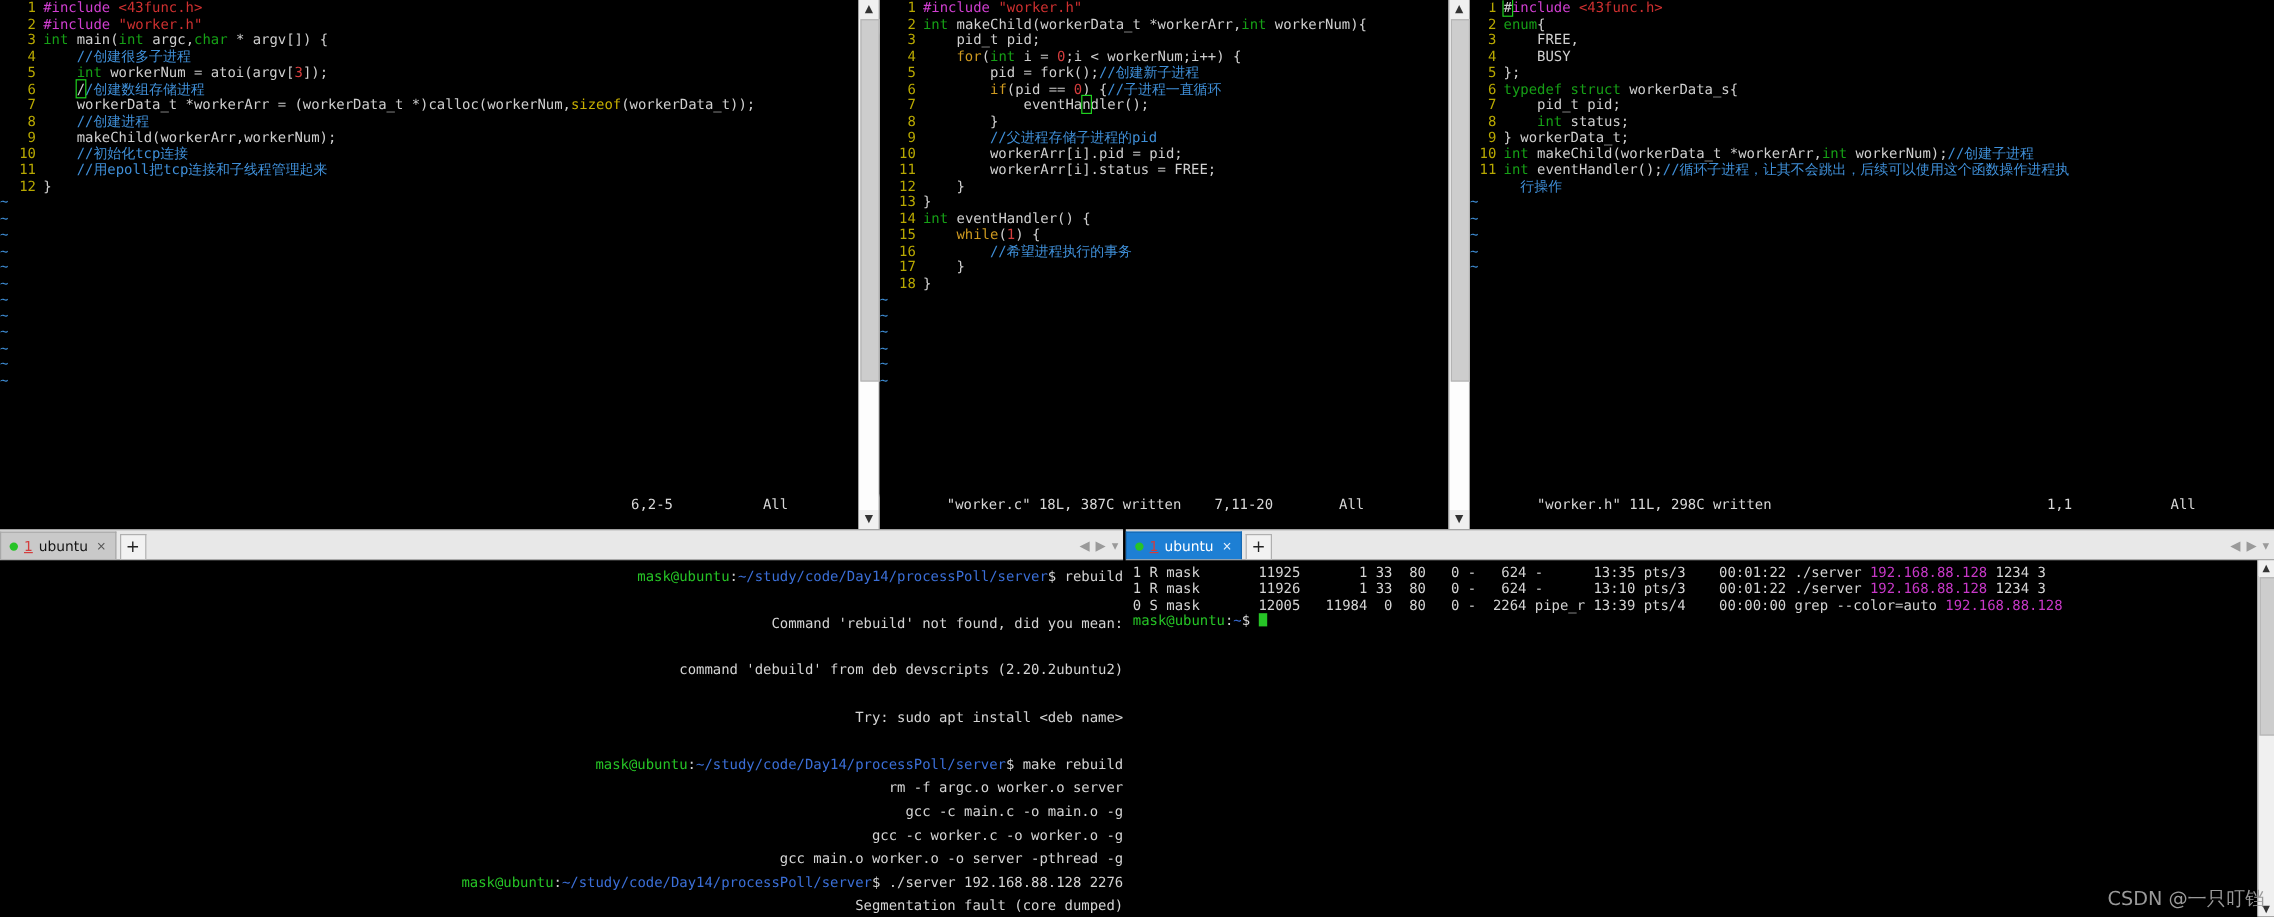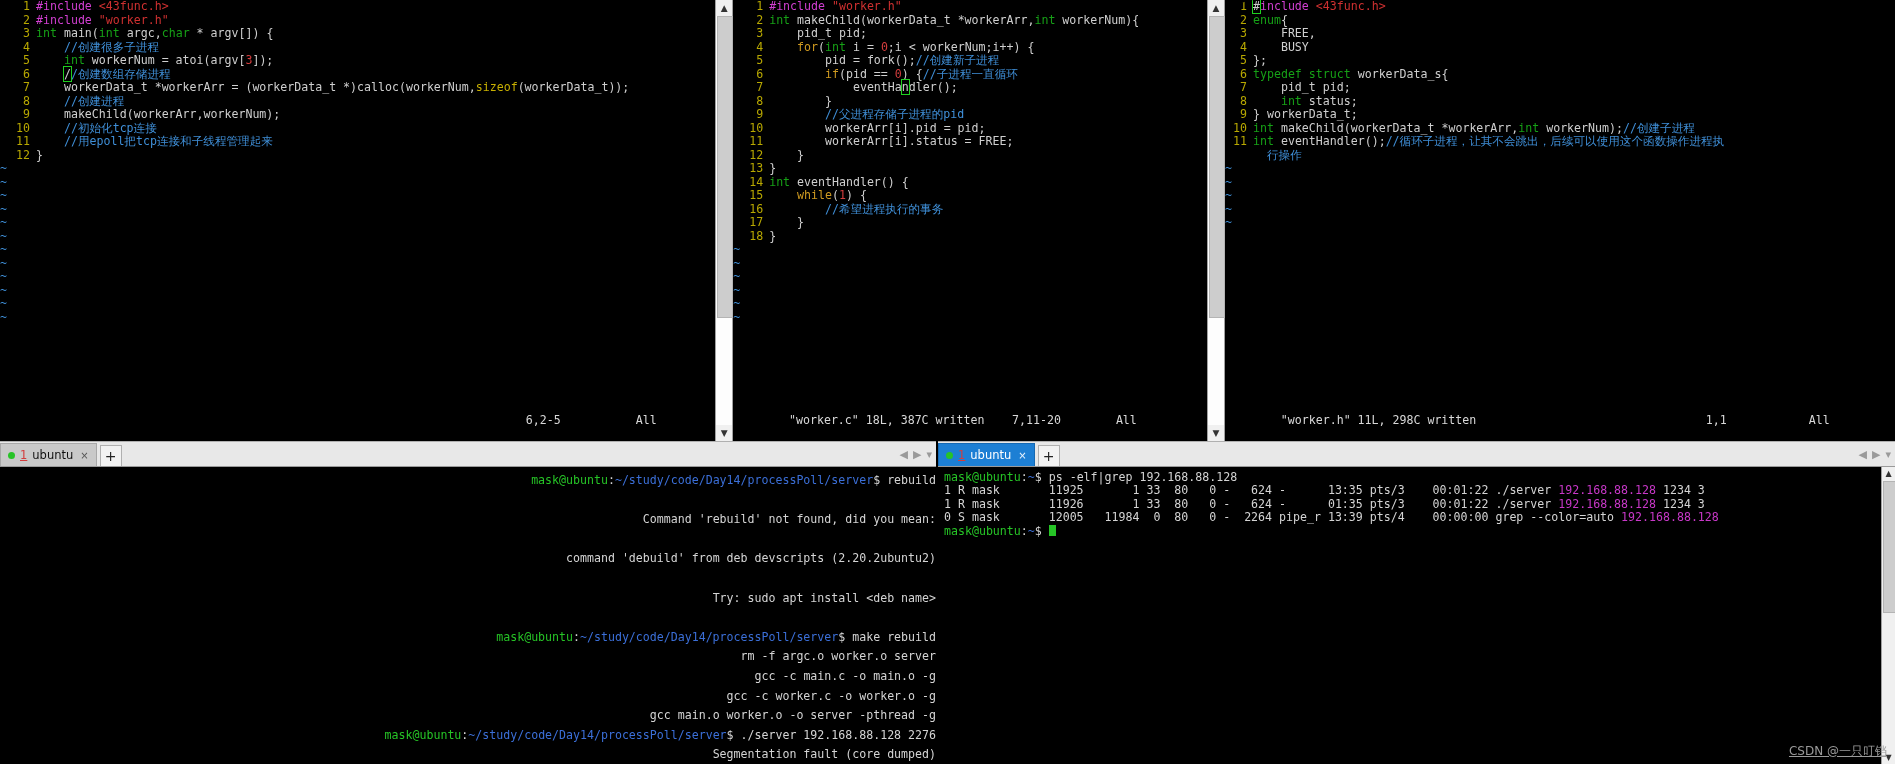--- a/index.html
+++ b/index.html
@@ -62,21 +62,21 @@
   .magenta{color:#c838c8;}
   .blue2{color:#3b6fd8;}
   .curg{display:inline-block;width:7px;height:11px;background:#26c426;vertical-align:-1px;}
 
   .tscroll{width:13px;background:#f0f0f0;border-left:1px solid #a0a0a0;position:relative;flex:0 0 13px;}
   .tscroll .a{position:absolute;left:0;width:13px;height:13px;font-size:8px;line-height:13px;text-align:center;color:#333;font-family:"DejaVu Sans",sans-serif;background:#f0f0f0;}
   .tscroll .a.up{top:0;}
   .tscroll .a.dn{bottom:0;}
   .tscroll .tb{position:absolute;left:1px;width:11px;top:14px;height:130px;background:#cdcdcd;border:1px solid #b4b4b4;}
 
-  .watermark{position:absolute;right:8px;bottom:4px;color:#9a9a9a;font-size:12px;font-family:"DejaVu Sans",sans-serif;text-decoration:underline;}
+  .watermark{position:absolute;right:8px;bottom:4px;color:#9a9a9a;font-size:16px;font-family:"DejaVu Sans",sans-serif;}
   .sep{width:2px;background:#000;}
 </style>
 </head>
 <body>
 
 <div class="screen">
 
   <div class="vim-area">
 
     <div class="vimwin w1">
@@ -164,23 +164,22 @@
         </div>
         <div class="newtab">+</div>
         <div class="navbtns">
           <span>◀</span>
           <span>▶</span>
           <span>▾</span>
         </div>
       </div>
       <div style="display:flex;flex:1;">
         <div class="termbody" id="term1" style="flex:1;padding:4px 0 0 6px;">
-            <div class="tline r"><span class="green">mask@ubuntu</span><span class="">:</span><span class="blue2">~</span><span class="">$ ps -elf|grep 192.168.88.128</span></div>
             <div class="tline r"><span class="">1 R mask       11925       1 33  80   0 -   624 -      13:35 pts/3    00:01:22 ./server </span><span class="magenta">192.168.88.128</span><span class=""> 1234 3</span></div>
-            <div class="tline r"><span class="">1 R mask       11926       1 33  80   0 -   624 -      01:35 pts/3    00:01:22 ./server </span><span class="magenta">192.168.88.128</span><span class=""> 1234 3</span></div>
+            <div class="tline r"><span class="">1 R mask       11926       1 33  80   0 -   624 -      13:10 pts/3    00:01:22 ./server </span><span class="magenta">192.168.88.128</span><span class=""> 1234 3</span></div>
             <div class="tline r"><span class="">0 S mask       12005   11984  0  80   0 -  2264 pipe_r 13:39 pts/4    00:00:00 grep --color=auto </span><span class="magenta">192.168.88.128</span></div>
             <div class="tline r"><span class="green">mask@ubuntu</span><span class="">:</span><span class="blue2">~</span><span class="">$ </span><span class="curg"></span></div>
           </div>
         <div class="tscroll">
           <div class="a up">▲</div>
           <div class="tb"></div>
           <div class="a dn">▼</div>
         </div>
       </div>
     </div>

